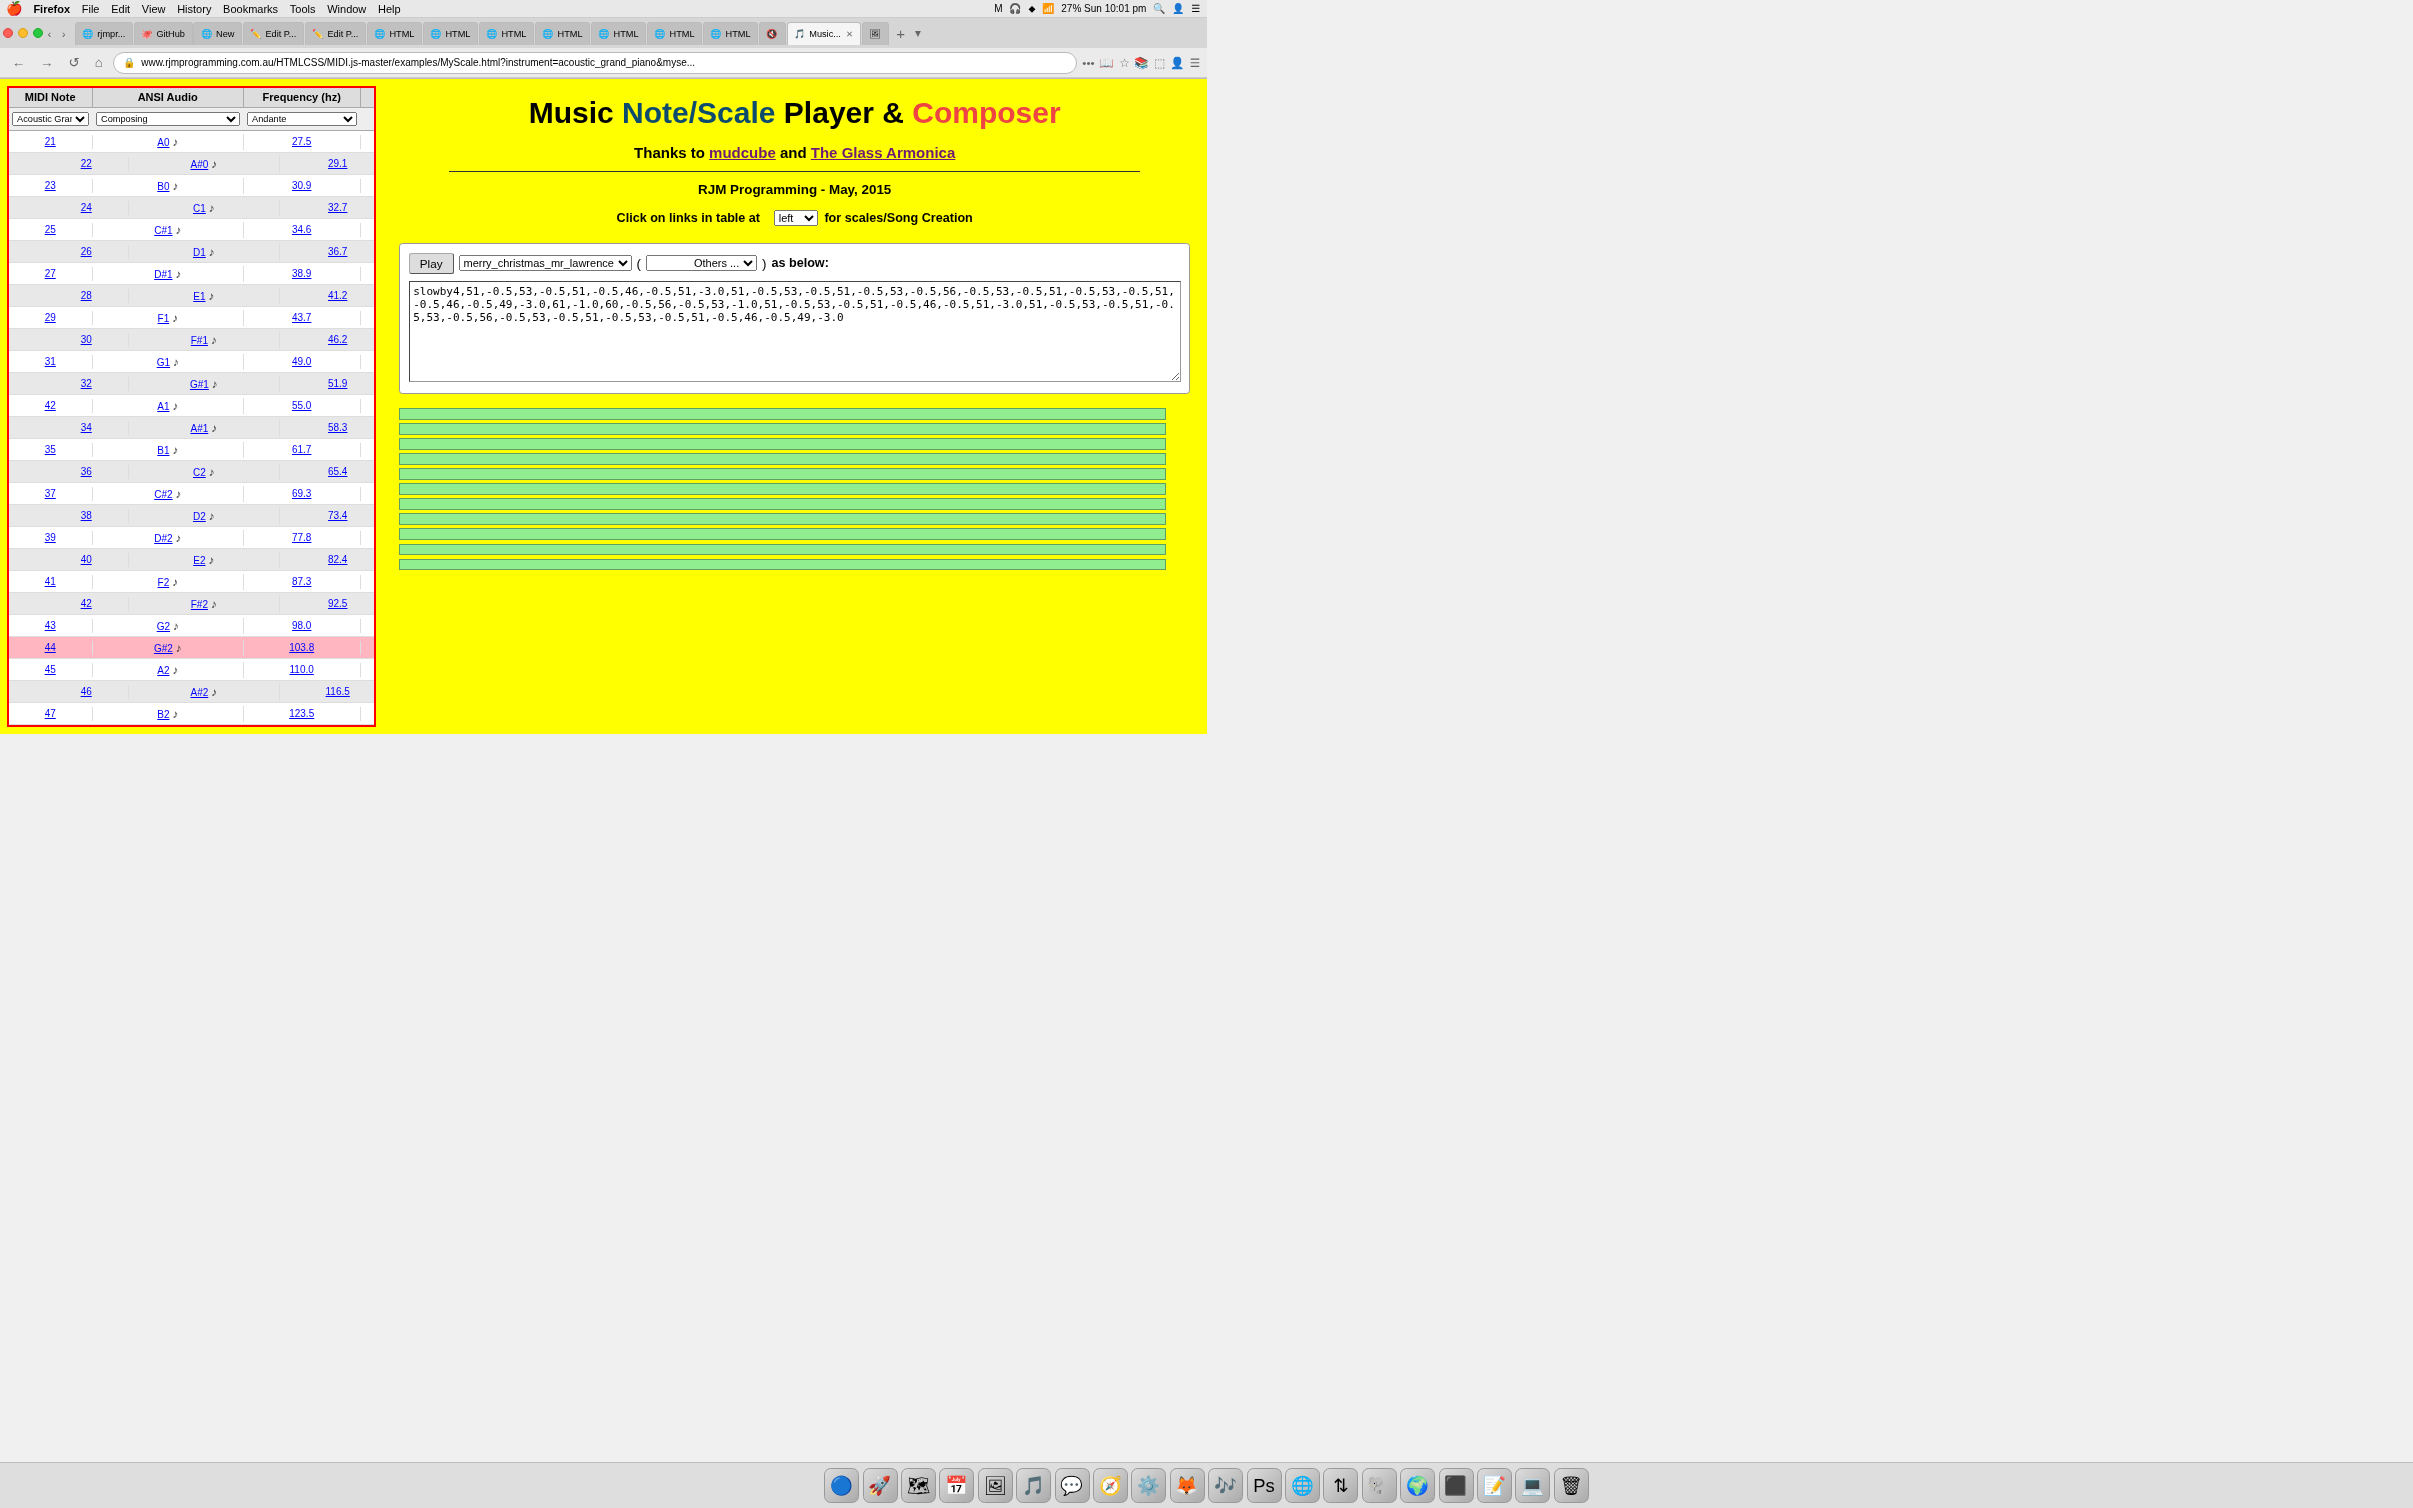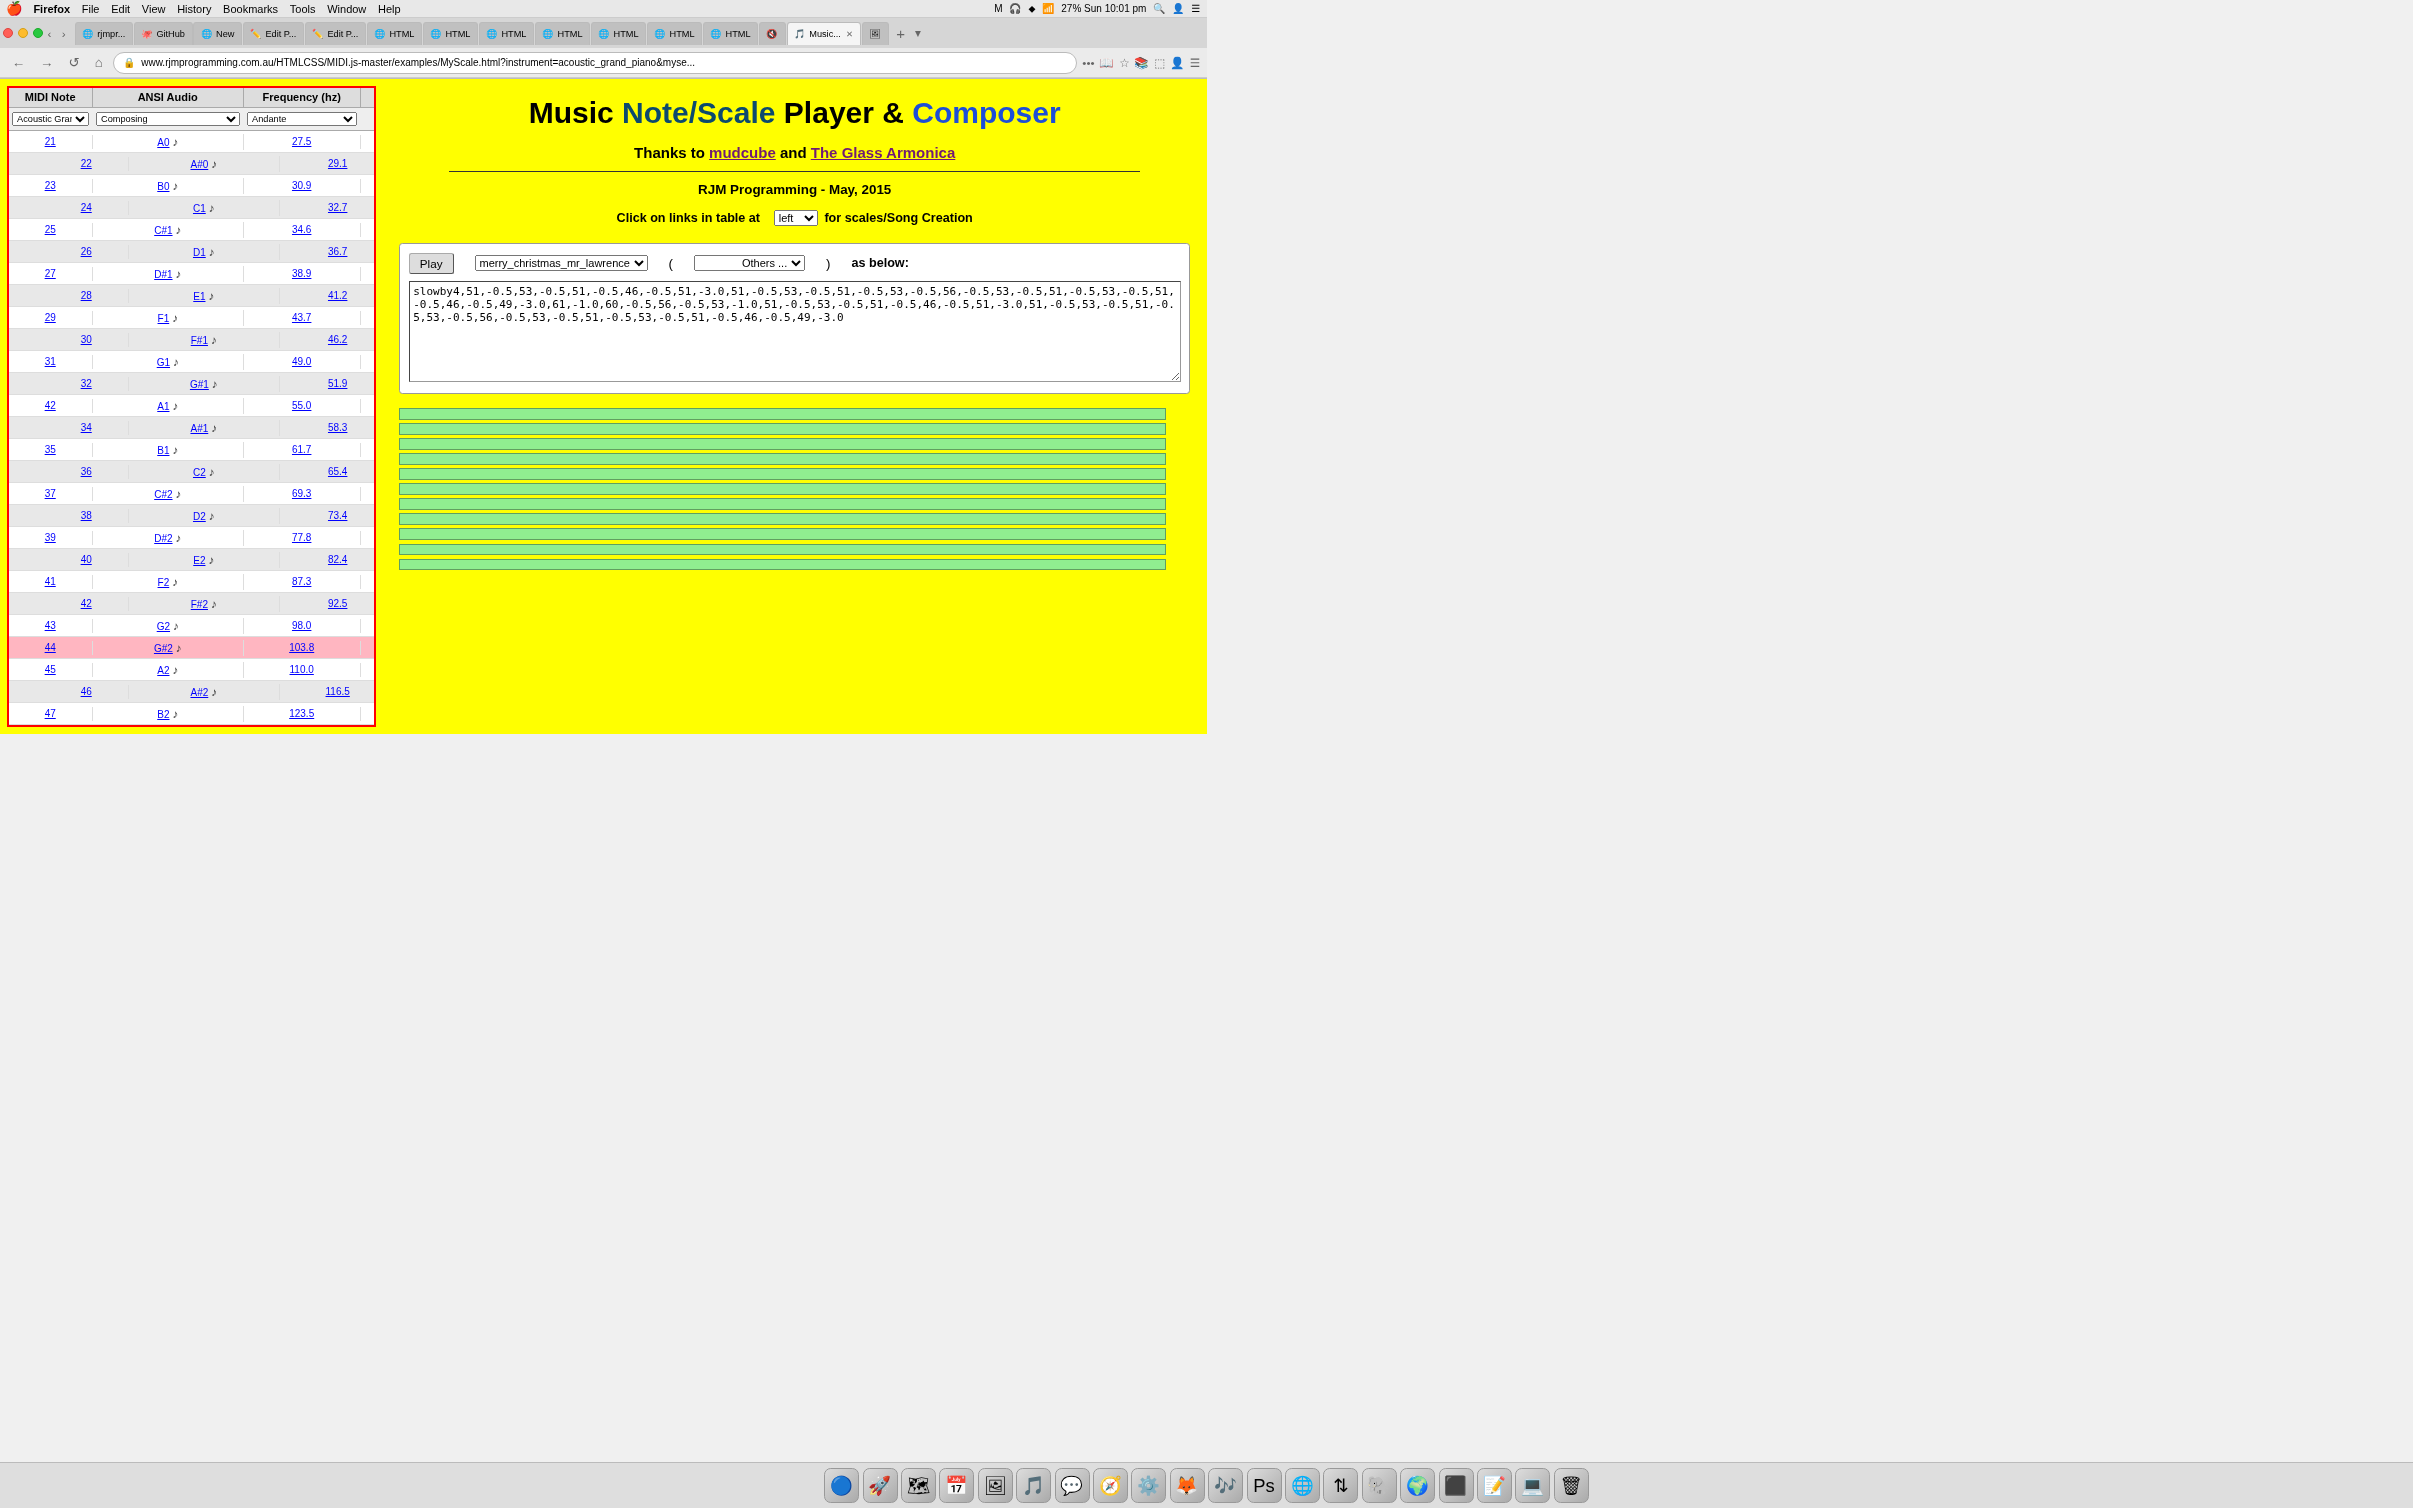--- a/index.html
+++ b/index.html
@@ -136,21 +136,21 @@
     }
 
     .main-title {
       text-align: center;
       font-size: 30px;
       font-weight: bold;
       color: black;
       margin-bottom: 13.4px;
     }
     .main-title .blue { color: #0c4a6e; }
-    .main-title .cyan { color: #1d4ed8; }
+    .main-title .cyan { color: #ef4444; }
 
     .subtitle {
       text-align: center;
       font-size: 15px;
       font-weight: bold;
       margin-bottom: 6.7px;
     }
     .subtitle a { color: #701a75; text-decoration: underline; }
 
     .hr-line {
@@ -198,21 +198,21 @@
     .player-section {
       background: white;
       border: 1.7px solid #999;
       border-radius: 3.4px;
       padding: 8.4px;
       margin-bottom: 13.4px;
     }
     .player-controls {
       display: flex;
       align-items: center;
-      gap: 21px;
+      gap: 5px;
       margin-bottom: 6.7px;
     }
     .play-btn {
       background: #ddd;
       border: 1.7px outset #aaa;
       padding: 3.4px 10px;
       font-size: 11.7px;
       cursor: pointer;
       border-radius: 2.5px;
     }

